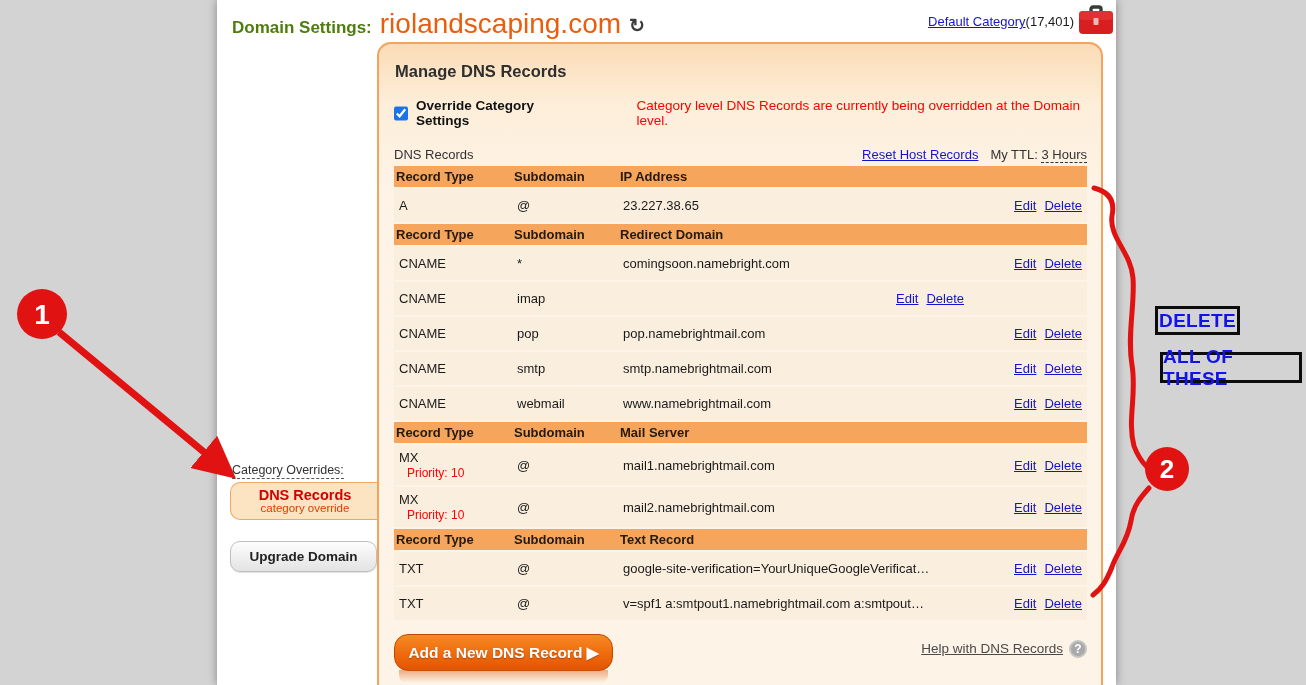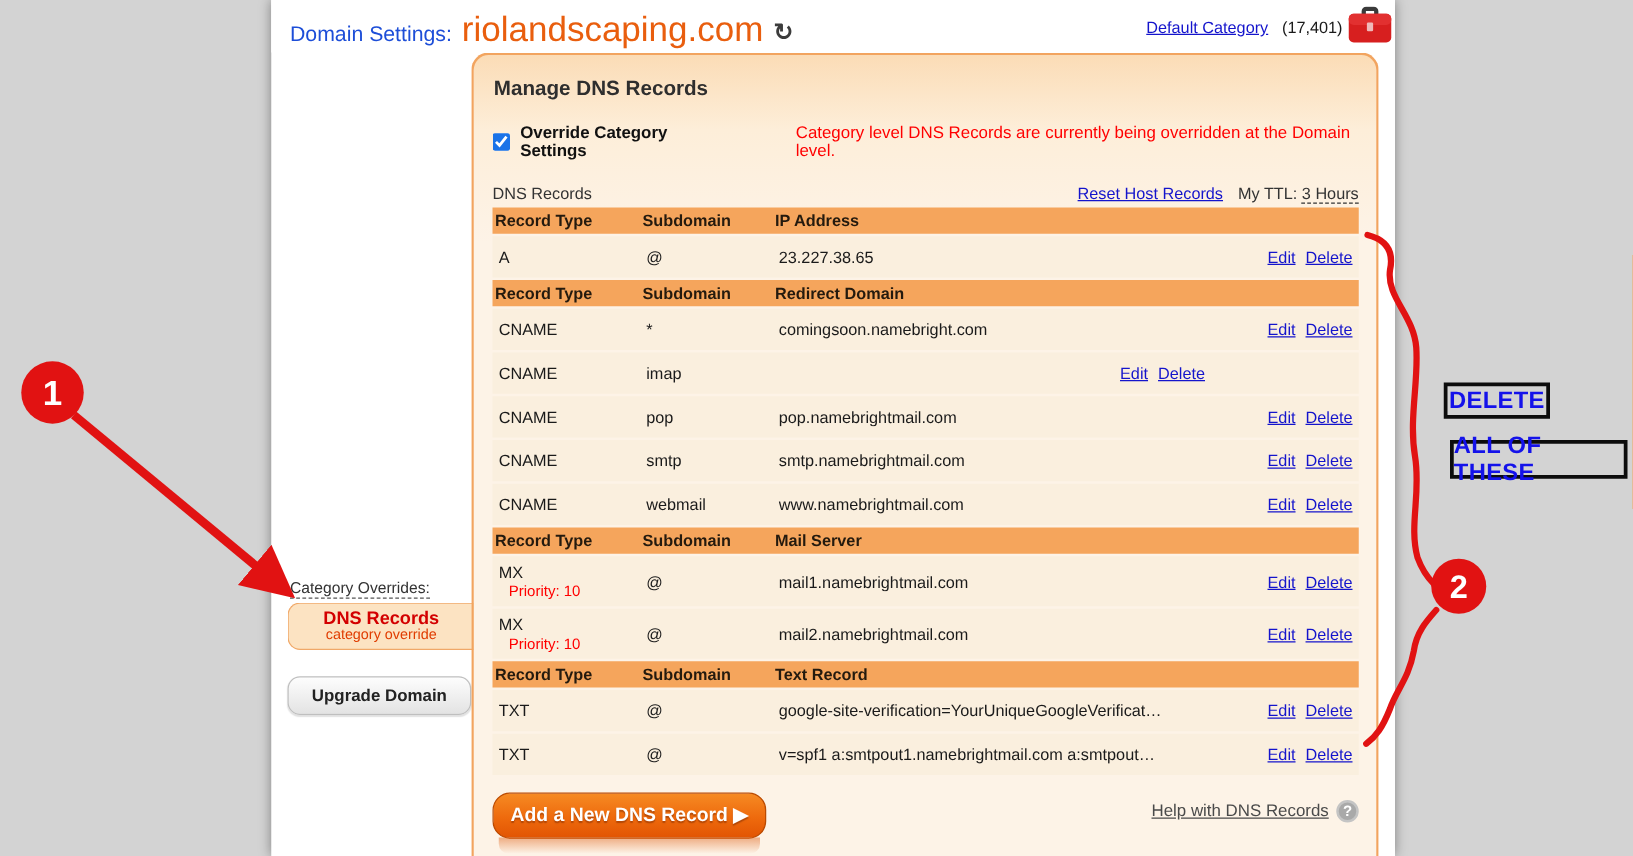--- a/index.html
+++ b/index.html
@@ -5,24 +5,24 @@
   * { margin:0; padding:0; box-sizing:border-box; }
   html,body { width:1306px; height:685px; overflow:hidden; }
   body { background:#d3d3d3; font-family:"Liberation Sans", sans-serif; position:relative; }
 
   .page { position:absolute; left:217px; top:0; width:899px; height:685px; background:#fff;
           box-shadow:0 0 9px rgba(0,0,0,.38); }
 
   
   .hdr { position:absolute; left:0; top:0; width:100%; height:42px; background:#fff; }
   .hdr-left { position:absolute; left:15px; top:8px; display:flex; align-items:baseline; gap:8px; }
-  .hdr-title { font-size:17px; color:#1d4ed8; }
+  .hdr-title { font-size:17px; color:#4d7c0f;font-weight:bold; }
   .hdr-domain { font-size:28px; color:#e95e0e; }
   .refresh { font-size:19px; color:#3c3c3c; font-weight:bold; cursor:pointer; position:relative; top:-1px;}
-  .hdr-right { position:absolute; right:42px; top:14px; display:flex; align-items:center; gap:11px; font-size:13px; }
+  .hdr-right { position:absolute; right:42px; top:14px; display:flex; align-items:center; gap:0; font-size:13px; }
   .hdr-right a { color:#1414cc; text-decoration:underline; cursor:pointer; }
   .hdr-count { color:#1a1a1a; }
   .briefcase { position:absolute; right:2px; top:5px; width:36px; height:31px; }
 
   
   .sidebar { position:absolute; left:13px; top:46px; width:147px; }
   .sbtn { height:31px; margin-bottom:5px; border:1px solid #bfbfbf; border-radius:10px;
           background:linear-gradient(#fdfdfd,#e3e3e3); color:#222; font-weight:bold; font-size:13.5px;
           display:flex; align-items:center; justify-content:center; cursor:pointer;
           box-shadow:0 1px 1px rgba(0,0,0,.12); }

